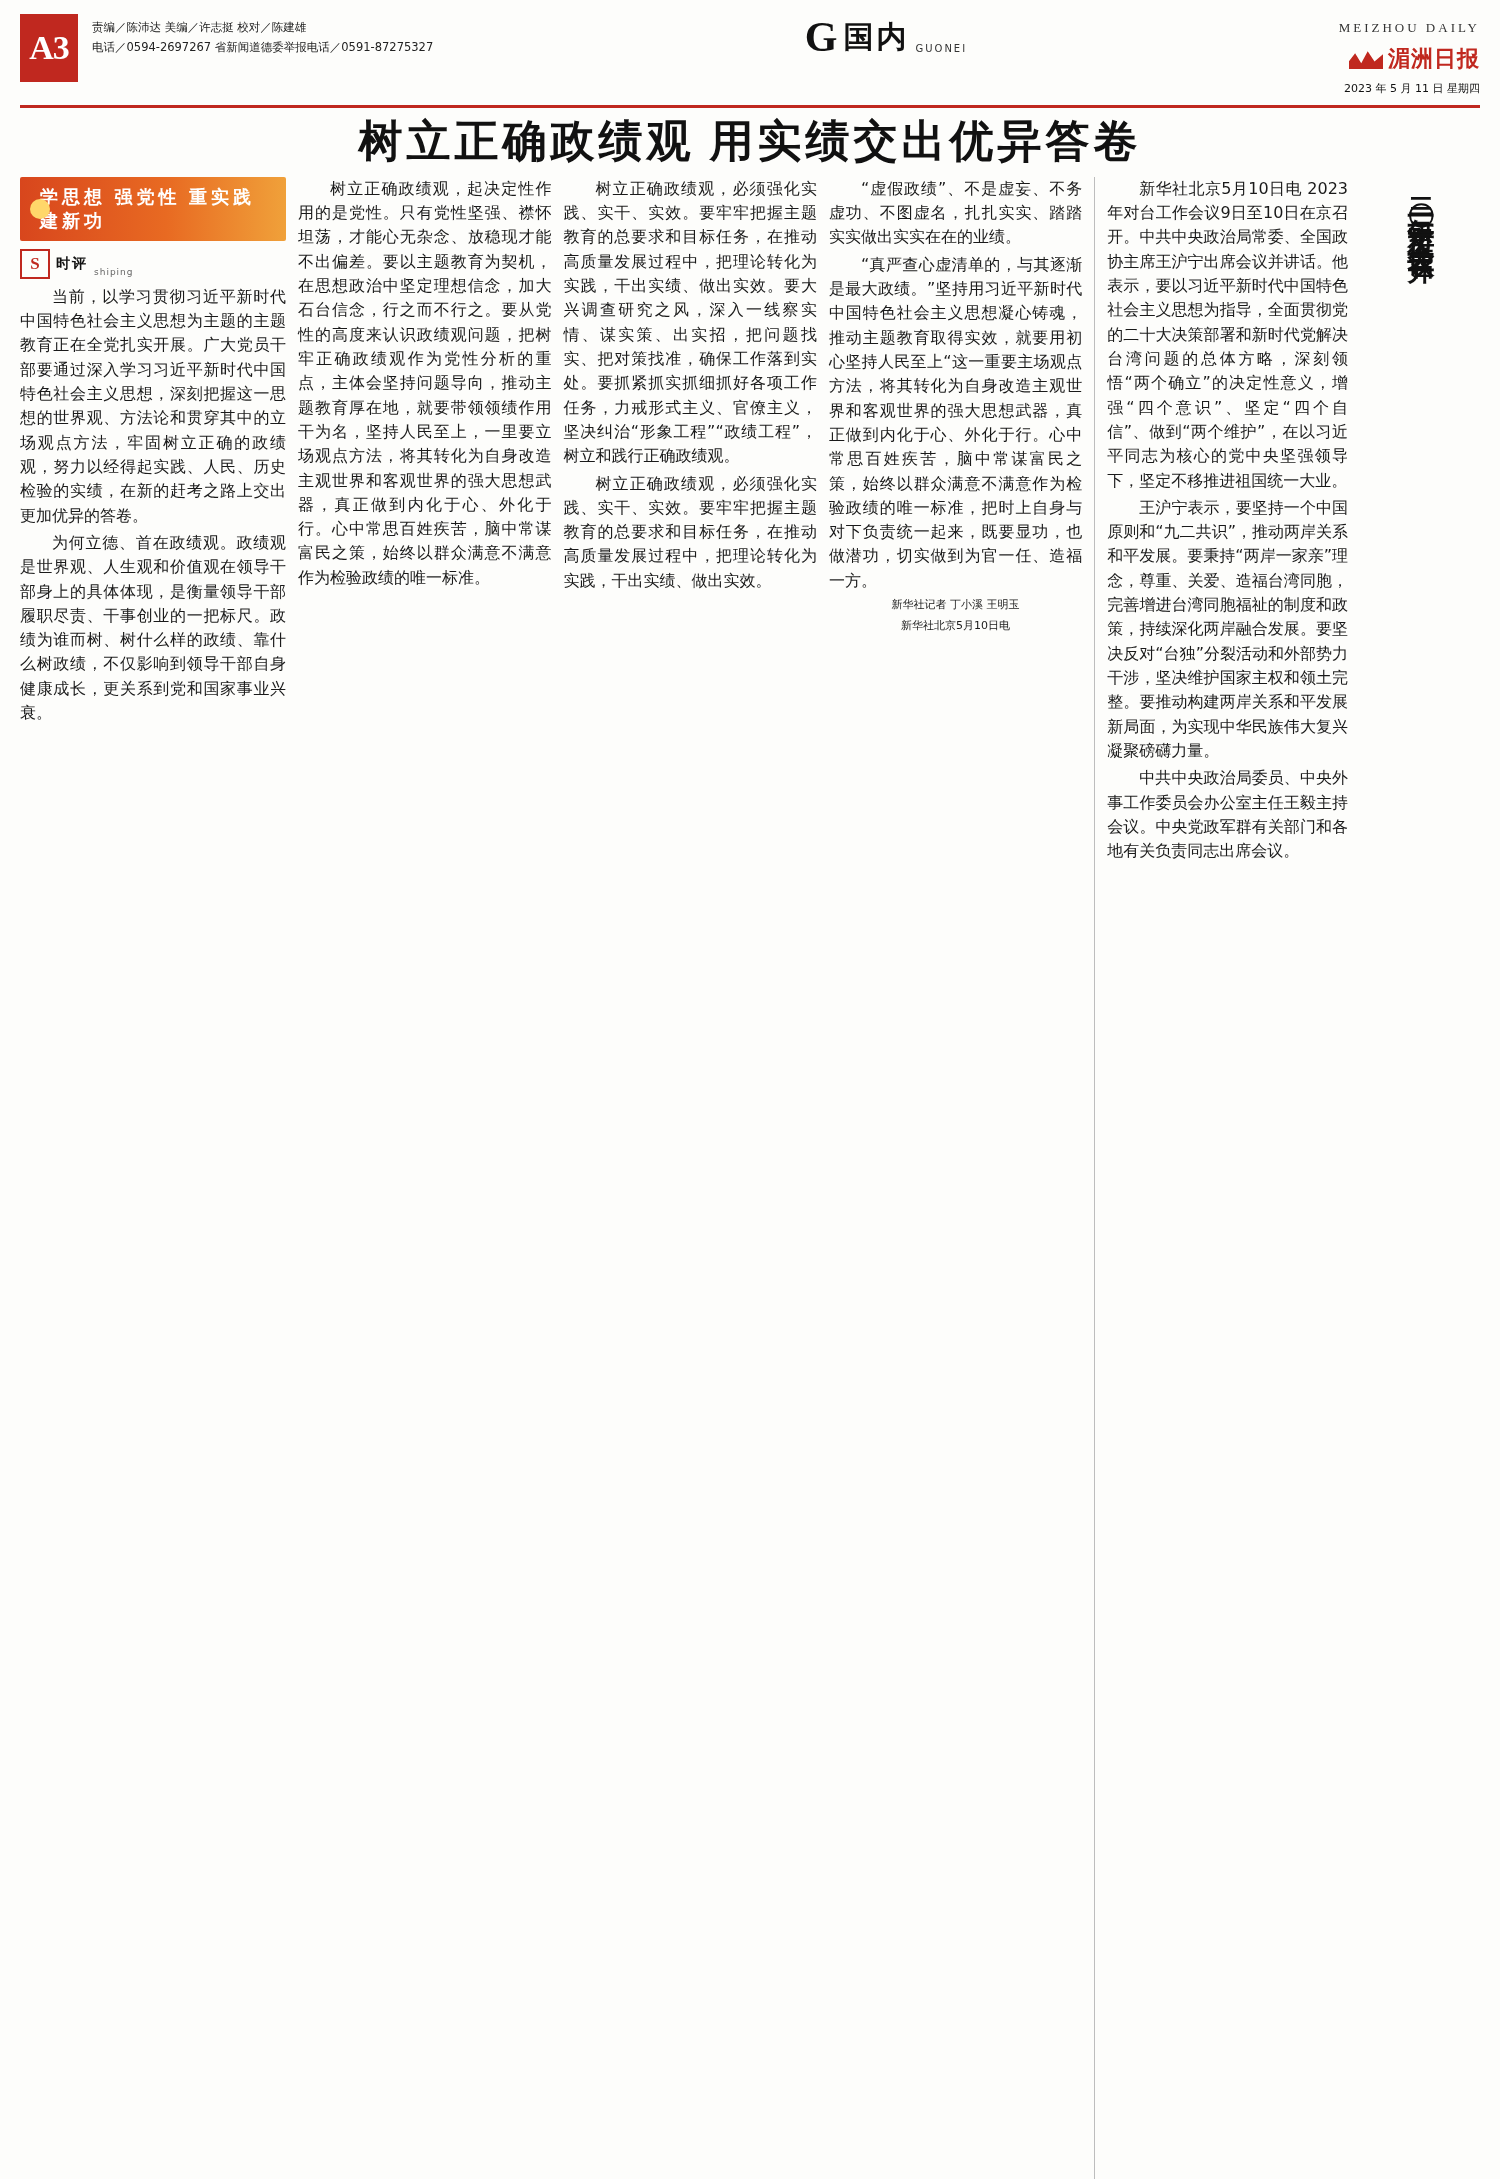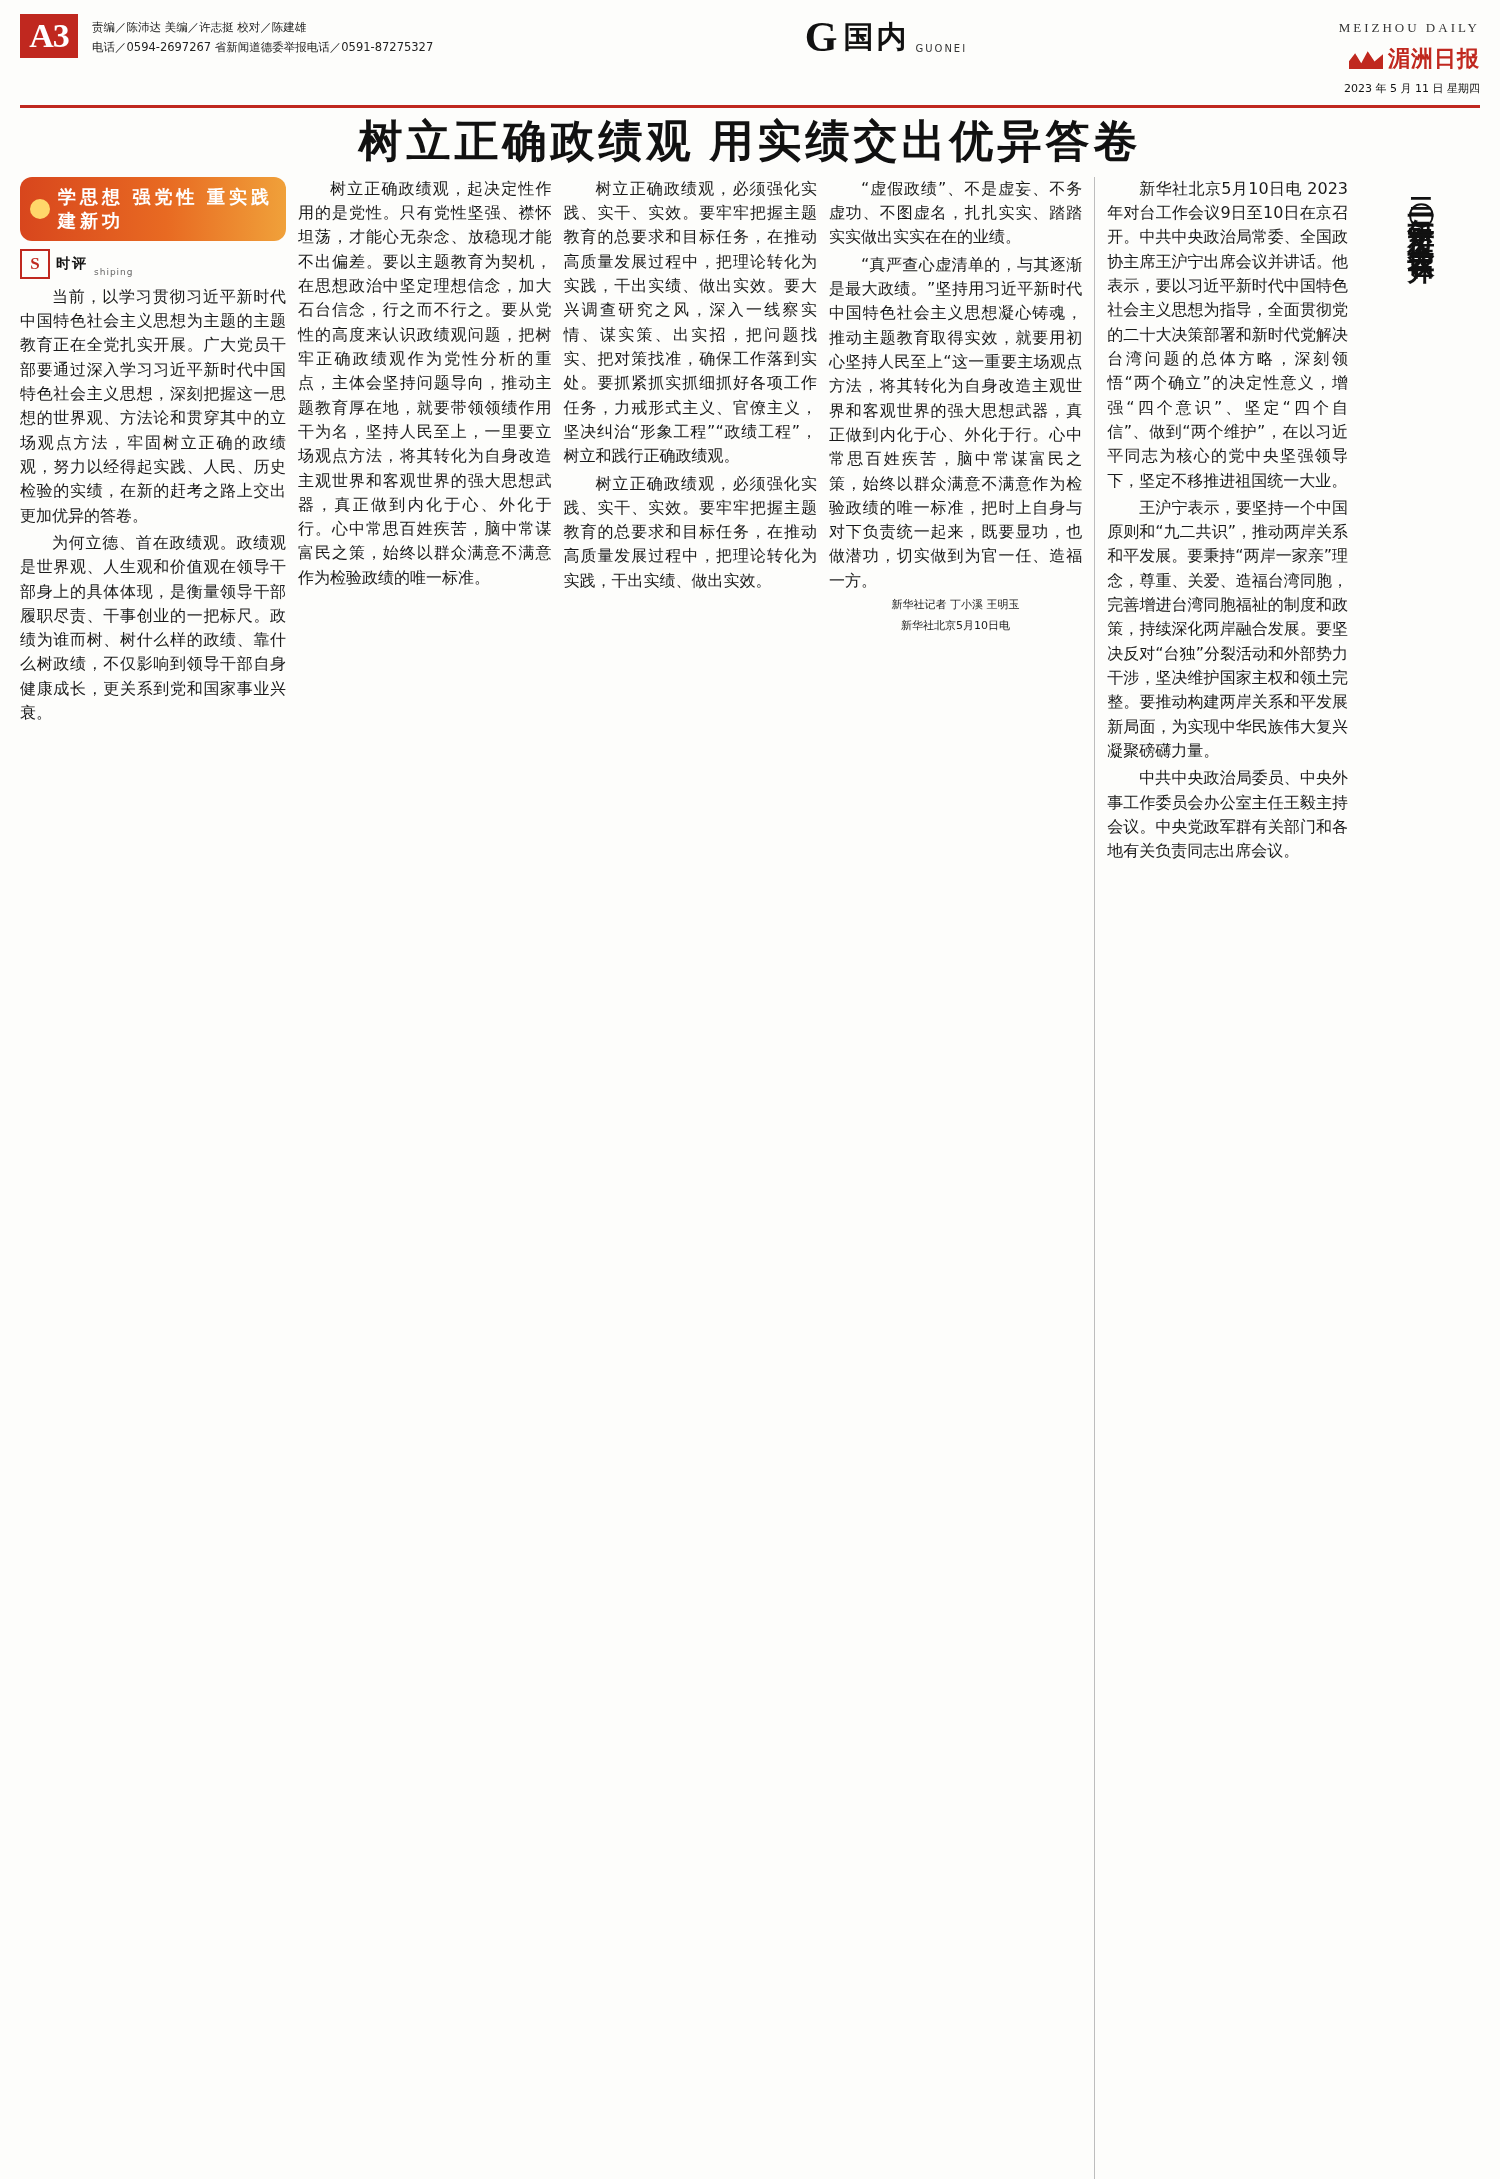--- a/index.html
+++ b/index.html
@@ -17,21 +17,21 @@
     box-sizing:border-box;
   }
 
   
   .masthead{
     display:flex;align-items:flex-start;gap:14px;
     border-bottom:3px solid #c0281f;
     padding-bottom:6px;
   }
   .page-badge{
-    width:58px;height:44px;background:#c0281f;color:#fff;
+    width:58px;height:68px;background:#c0281f;color:#fff;
     display:flex;align-items:center;justify-content:center;
     font-size:34px;font-weight:bold;letter-spacing:-1px;
     font-family:"Liberation Serif",serif;
     flex:0 0 auto;
   }
   .credits{
     font-size:11.5px;line-height:1.75;color:#222;
     padding-top:3px;white-space:nowrap;
   }
   .section-title{
@@ -93,23 +93,23 @@
     text-indent:2em;
     font-family:"DejaVu Sans",sans-serif;
     color:#1a1a1a;
   }
   .sig{text-align:center;text-indent:0;font-size:11px;margin-top:4px;}
 
   
   .ribbon{
     background:linear-gradient(90deg,#d8461d,#e86a22 55%,#f0a13a);
     color:#fff;font-weight:bold;font-size:18px;letter-spacing:4px;
-    padding:8px 10px 8px 38px;position:relative;
-    font-family:"Liberation Serif",serif;
-    border-radius:12px;
+    padding:8px 10px 8px 20px;position:relative;
+    font-family:"Liberation Serif",serif;
+    border-radius:2px;
     margin-bottom:8px;
   }
   .ribbon:before{
     content:"";position:absolute;left:10px;top:50%;transform:translateY(-50%);
     width:20px;height:20px;border-radius:50%;background:#ffd76a;
   }
   .shiping{
     display:flex;align-items:center;gap:6px;margin:2px 0 6px 0;
   }
   .shiping .sq{

